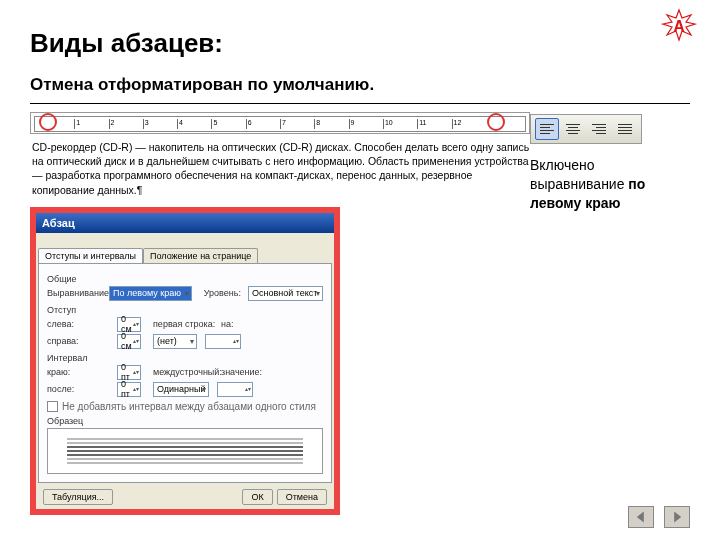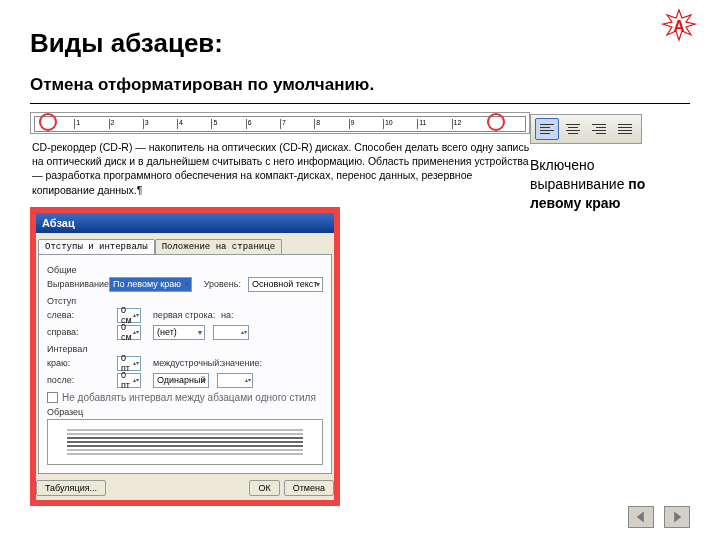--- a/index.html
+++ b/index.html
@@ -18,39 +18,39 @@
 
 .ruler-box { border: 1px solid #999; padding: 2px; background: #fff; position: relative; height: 22px; }
 .ruler { background: #fff; height: 16px; border: 1px solid #888; margin: 1px; position: relative; font-size: 8px; color: #000; display: flex; align-items: center; }
 .ruler .tick { position: absolute; top: 2px; bottom: 2px; border-left: 1px solid #666; font-size: 7px; padding-left: 1px; }
 .circle-mark { position: absolute; width: 18px; height: 18px; border: 2px solid #d33; border-radius: 50%; z-index: 5; }
 
 .doc-text { font-size: 10.5px; line-height: 1.35; margin: 6px 0 10px 2px; color: #000; }
 
 .dialog { width: 310px; background: #ece9d8; border: 6px solid #ef4444; font-size: 10px; margin-top: 6px; }
 .dialog-title { background: linear-gradient(#3b6ec7,#0a3a8a); color: #fff; padding: 4px 6px; font-weight: bold; font-size: 11px; }
-.dialog-tabs { display: flex; background: #ece9d8; padding: 6px 2px 0 2px; gap: 0; font-family: Liberation Mono, monospace; }
+.dialog-tabs { display: flex; background: #ece9d8; padding: 15px 2px 0 2px; gap: 0; }
 .dialog-tab { background: #ece9d8; border: 1px solid #919b9c; border-bottom: none; padding: 2px 6px; font-size: 9px; border-radius: 2px 2px 0 0; }
 .dialog-tab.active { background: #fcfcfe; }
 .dialog-body { background: #fcfcfe; border: 1px solid #919b9c; margin: 0 2px 2px 2px; padding: 6px 8px; }
 .grp-label { font-size: 9px; color: #333; margin: 4px 0 2px 0; }
 .field-row { display: flex; align-items: center; gap: 4px; margin: 2px 0; font-size: 9px; }
 .field-row label { width: 58px; color: #333; }
 .sel { background: #fff; border: 1px solid #7f9db9; padding: 1px 3px; font-size: 9px; height: 15px; display: inline-flex; align-items: center; position: relative; }
 .sel::after { content: "▾"; position: absolute; right: 2px; font-size: 8px; color: #555; }
 .sel.highlight { background: #316ac5; color: #fff; border-color: #7f9db9; }
 .spin { background: #fff; border: 1px solid #7f9db9; padding: 1px 3px; font-size: 9px; height: 15px; width: 24px; display: inline-flex; align-items: center; position: relative; margin-left: 8px; }
 .spin::after { content: "▴▾"; position: absolute; right: 1px; font-size: 6px; line-height: 6px; color: #555; }
 .chk { display: flex; align-items: center; gap: 4px; font-size: 10px; color: #666; margin: 4px 0; }
 .chk .box { width: 11px; height: 11px; border: 1px solid #888; background: #fff; }
 .preview { background: #fff; border: 1px solid #999; height: 46px; margin: 2px 0; display: flex; align-items: center; justify-content: center; }
 .preview-lines { width: 86%; }
 .preview-lines .ln { height: 2px; background: #bbb; margin: 2px 0; }
 .preview-lines .ln.dk { background: #666; }
-.dialog-buttons { display: flex; justify-content: space-between; padding: 4px 0; }
+.dialog-buttons { display: flex; justify-content: space-between; padding: 4px 7px; }
 .dbtn { background: #ece9d8; border: 1px solid #919b9c; padding: 2px 8px; font-size: 9px; border-radius: 2px; }
 
 .align-toolbar { background: linear-gradient(#f5f5f0,#dadacc); border: 1px solid #999; padding: 3px 4px; display: inline-flex; gap: 2px; margin-bottom: 12px; }
 .align-btn { width: 24px; height: 22px; border: 1px solid transparent; display: flex; align-items: center; justify-content: center; border-radius: 2px; }
 .align-btn.active { background: #c9d8ef; border-color: #316ac5; }
 .align-ico { width: 14px; }
 .align-ico .l { height: 1.5px; background: #333; margin: 1.5px 0; }
 
 .caption { font-size: 14px; line-height: 1.35; }
 .caption .b { font-weight: bold; }
@@ -116,21 +116,21 @@
     <div class="grp-label">Отступ</div>
     <div class="field-row">
       <label>слева:</label>
       <div class="spin">0 см</div>
       <label style="width:64px;margin-left:8px">первая строка:</label>
       <label style="width:18px">на:</label>
     </div>
     <div class="field-row">
       <label>справа:</label>
       <div class="spin">0 см</div>
-      <div class="sel" style="width:52px;margin-left:8px">(нет)</div>
+      <div class="sel" style="width:44px;margin-left:8px">(нет)</div>
       <div class="spin" style="width:36px;margin-left:4px"></div>
     </div>
 
     <div class="grp-label">Интервал</div>
     <div class="field-row">
       <label>краю:</label>
       <div class="spin">0 пт</div>
       <label style="width:64px;margin-left:8px">междустрочный:</label>
       <label style="width:34px">значение:</label>
     </div>

